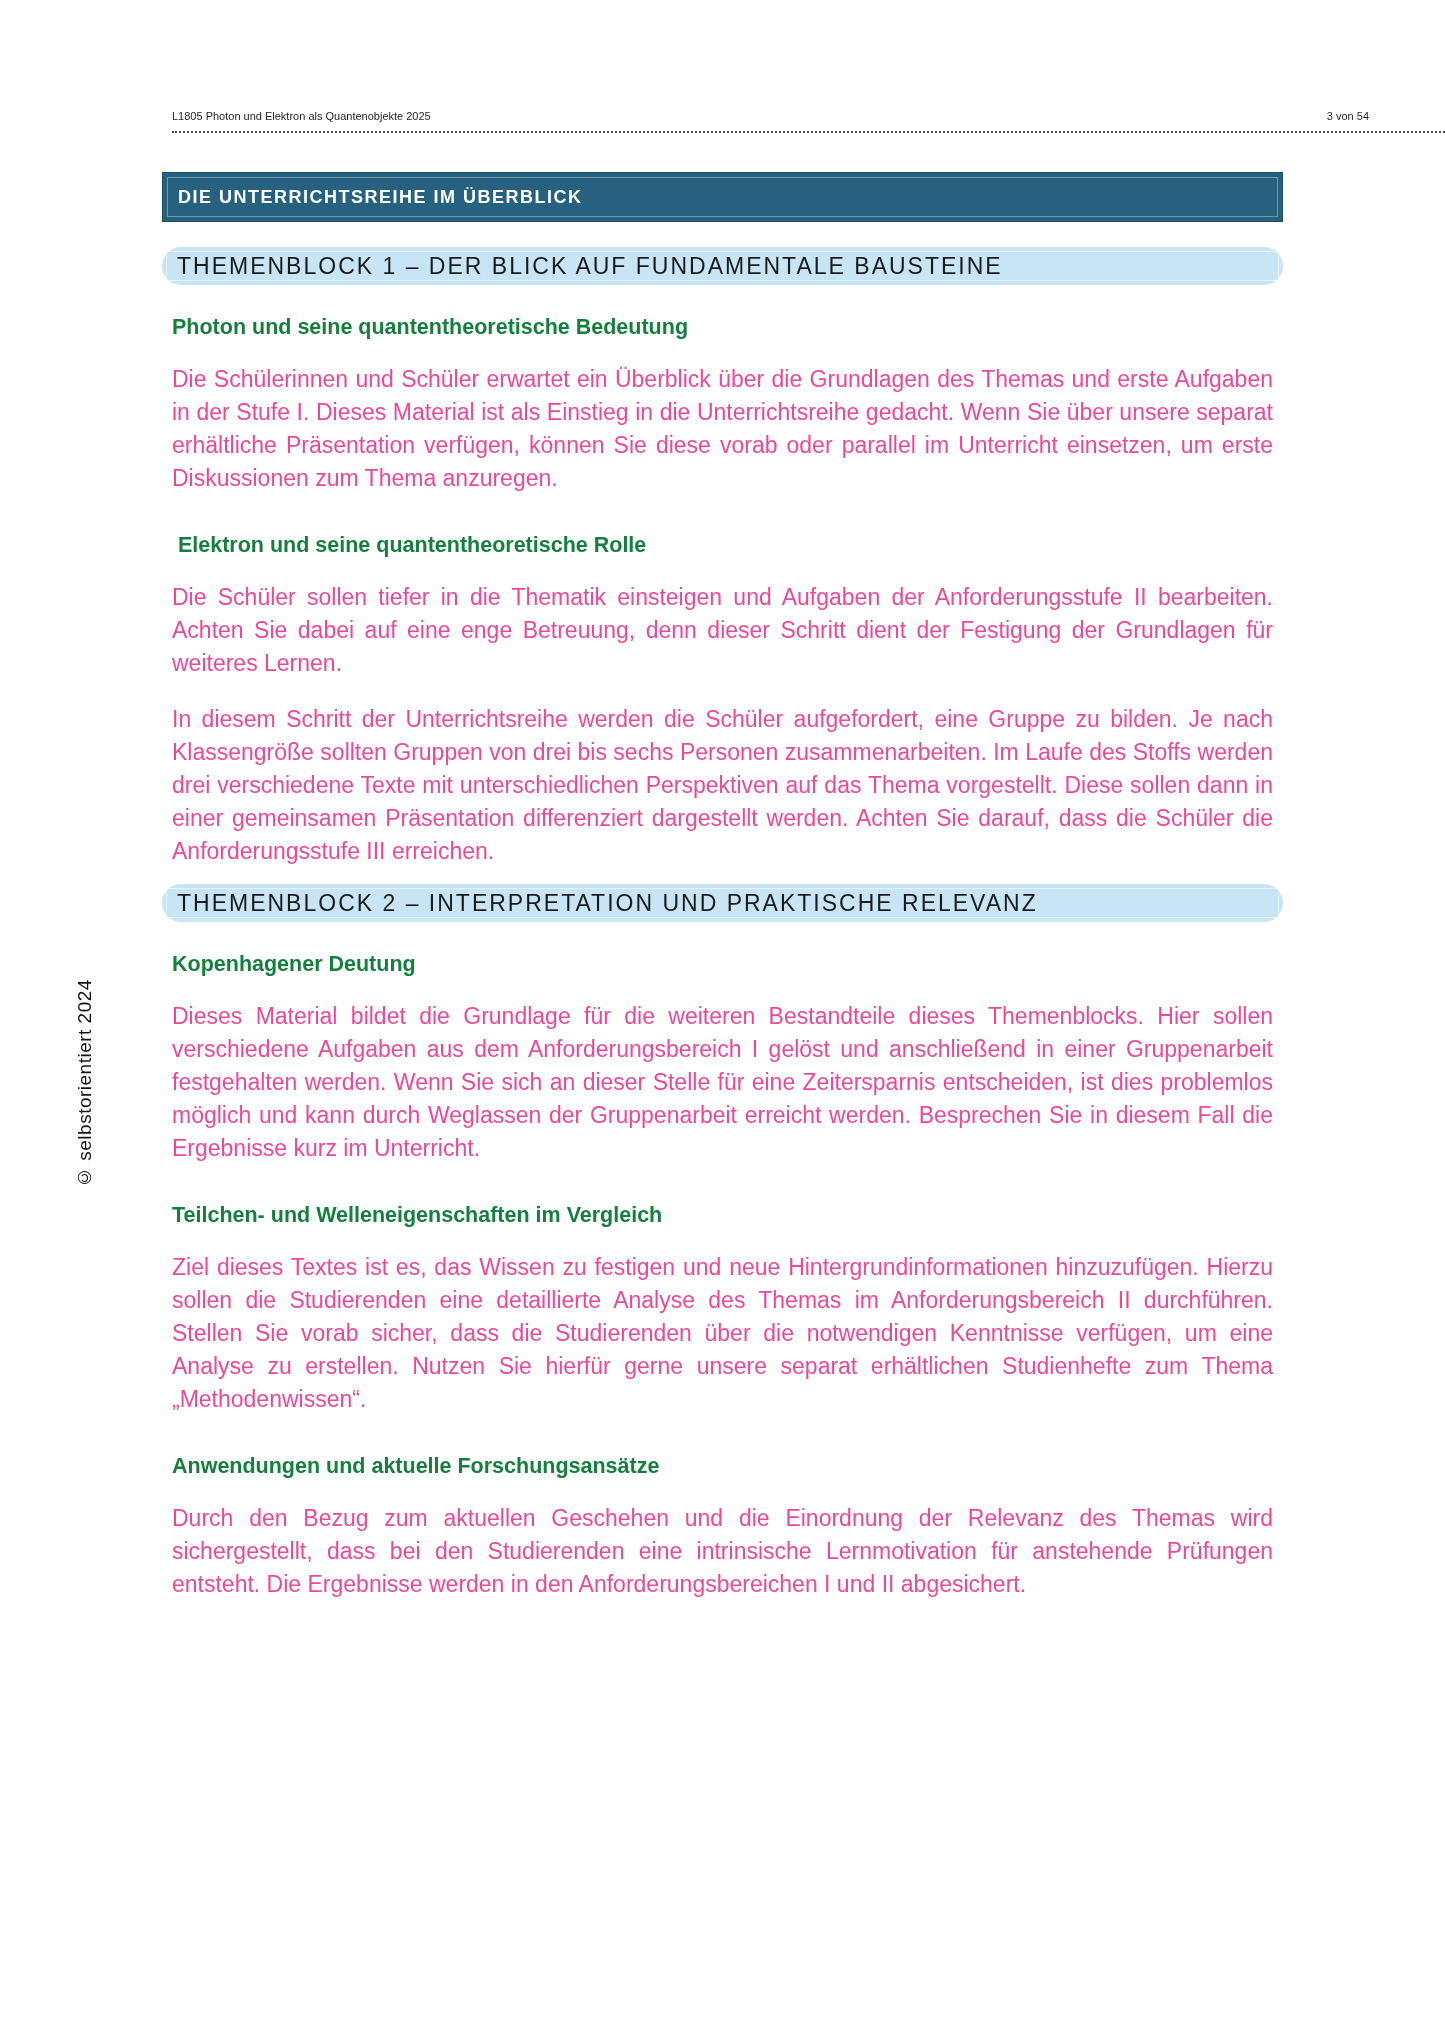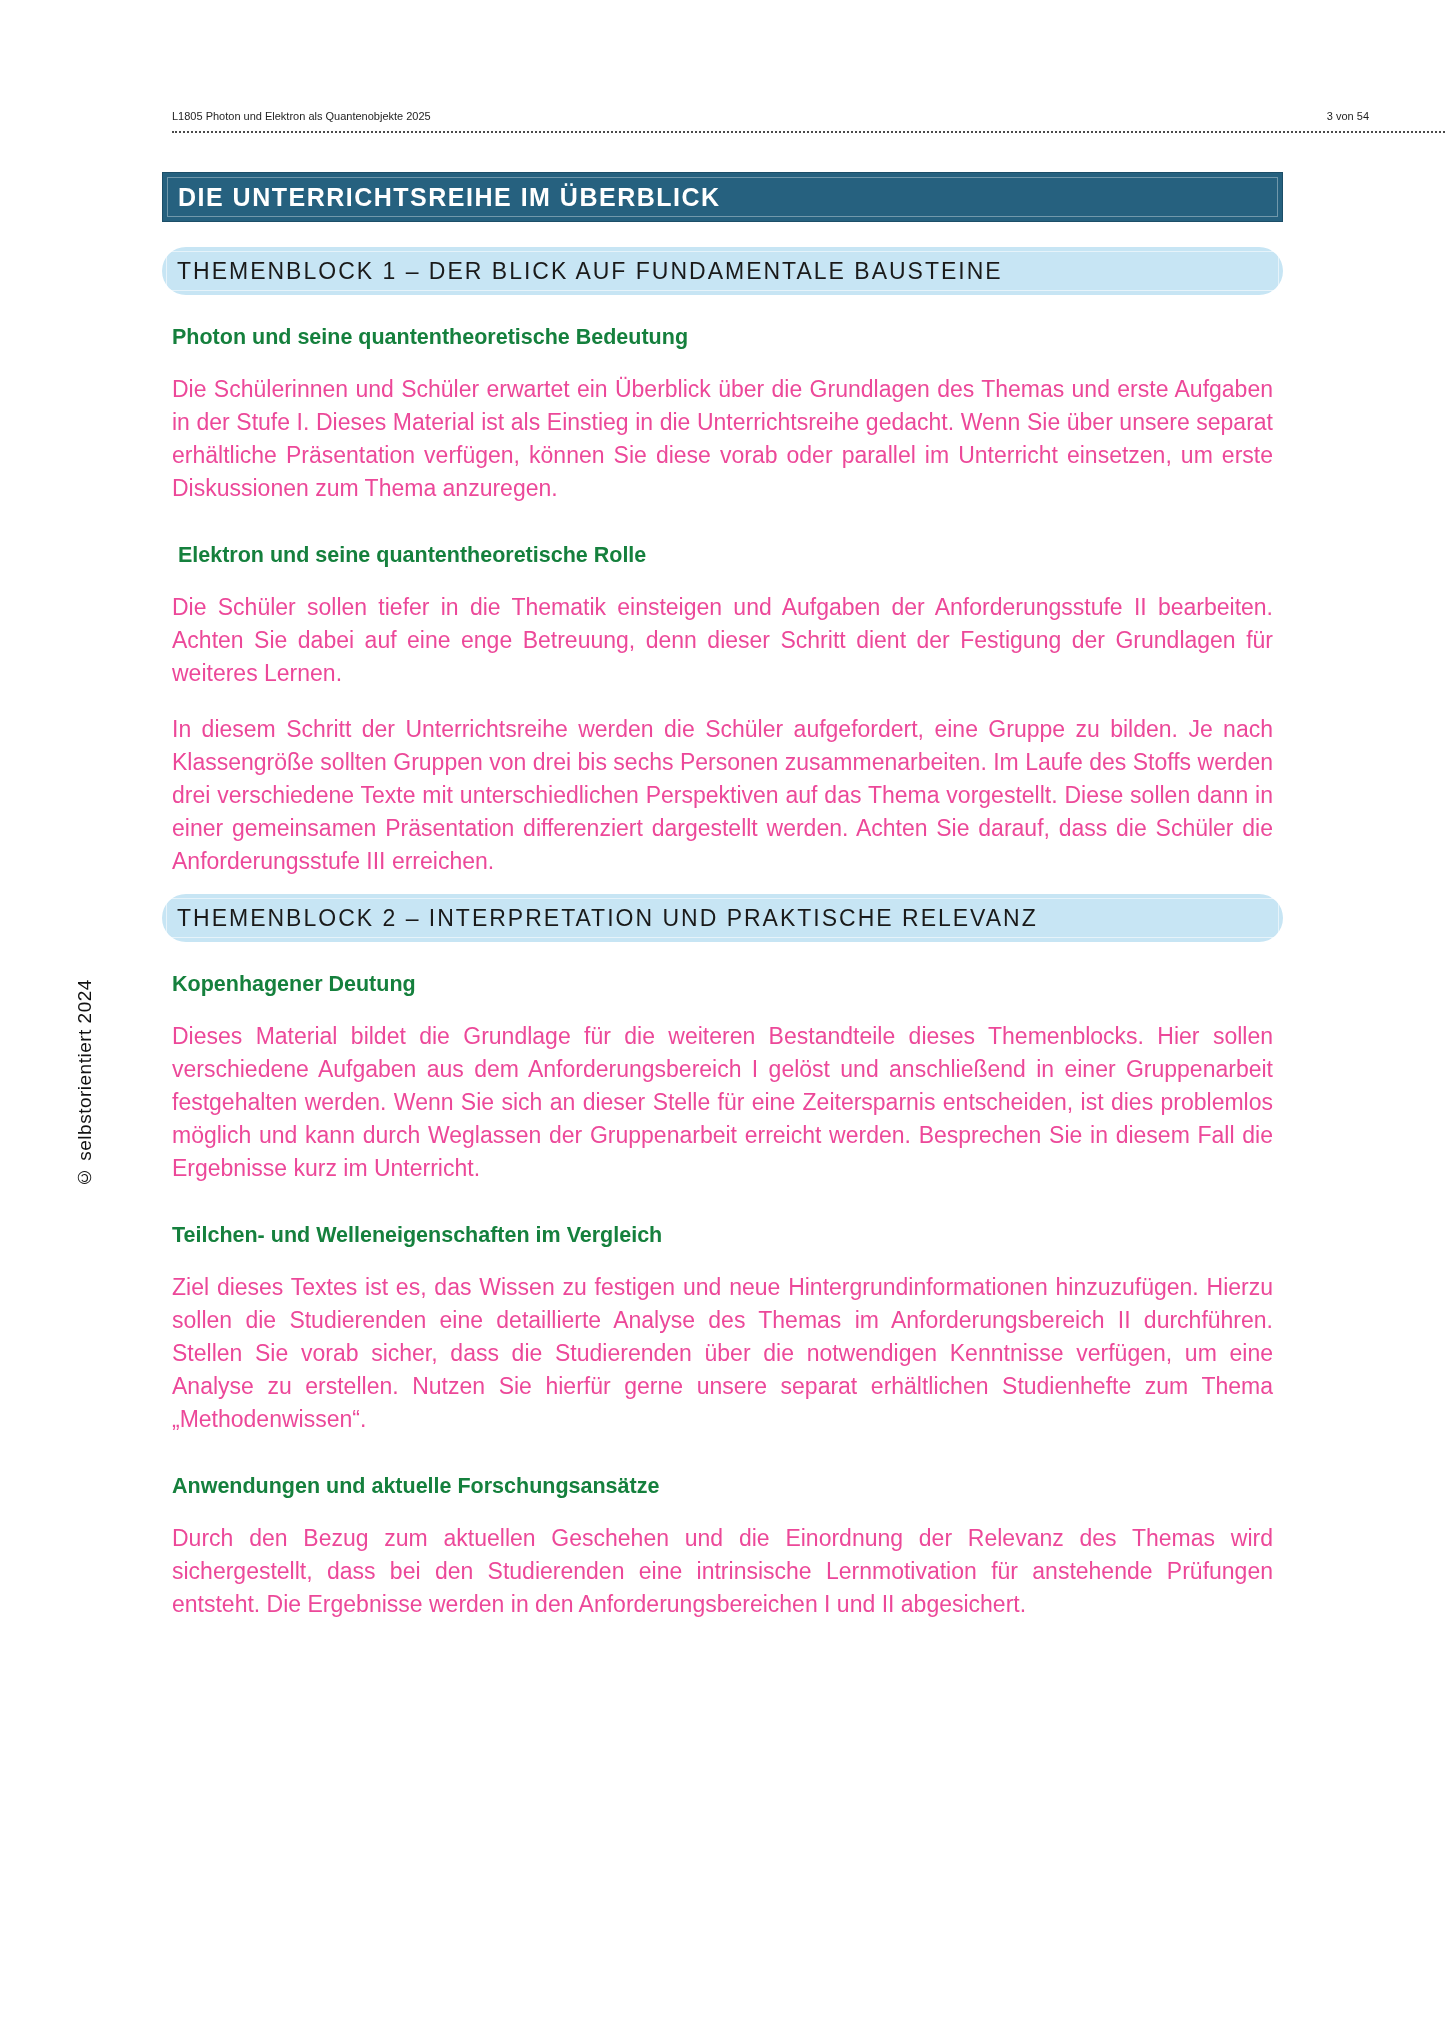--- a/index.html
+++ b/index.html
@@ -67,24 +67,24 @@
     inset: 4px;
     border: 1px solid rgba(255, 255, 255, 0.35);
     pointer-events: none;
   }
   .banner-dark {
     height: 50px;
     background: #26617f;
     border: 1px solid #1c4e68;
     color: #ffffff;
     font-weight: bold;
-    font-size: 25px;
+    font-size: 18px;
   }
   .banner-light {
-    height: 48px;
+    height: 38px;
     background: #c7e5f4;
     color: #1a1a1a;
     font-weight: normal;
     font-size: 23px;
     letter-spacing: 2px;
     border-radius: 24px;
   }
   .banner-light::before { border-color: rgba(255, 255, 255, 0.55); }
   .tb1-banner { margin-top: 25px; }
   .tb2-banner { margin-top: 16px; }

